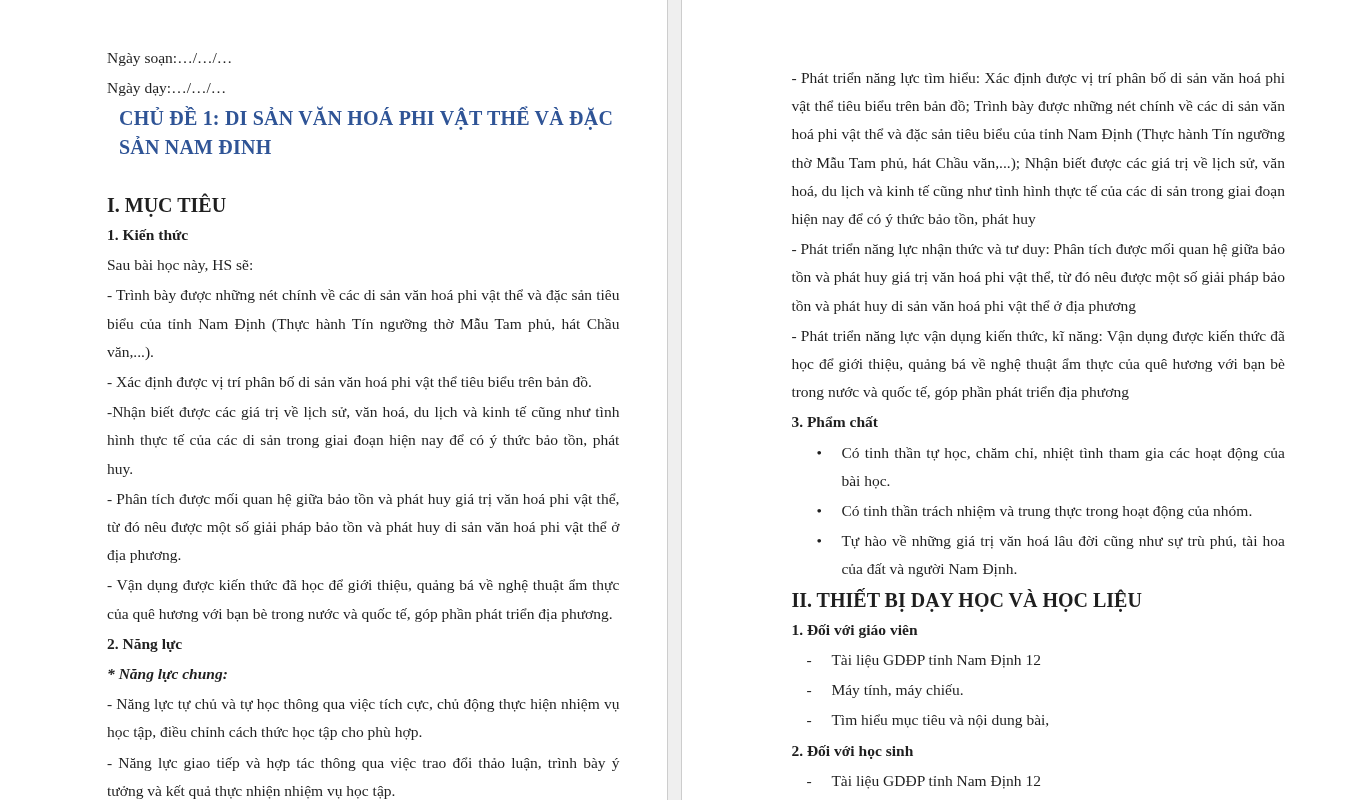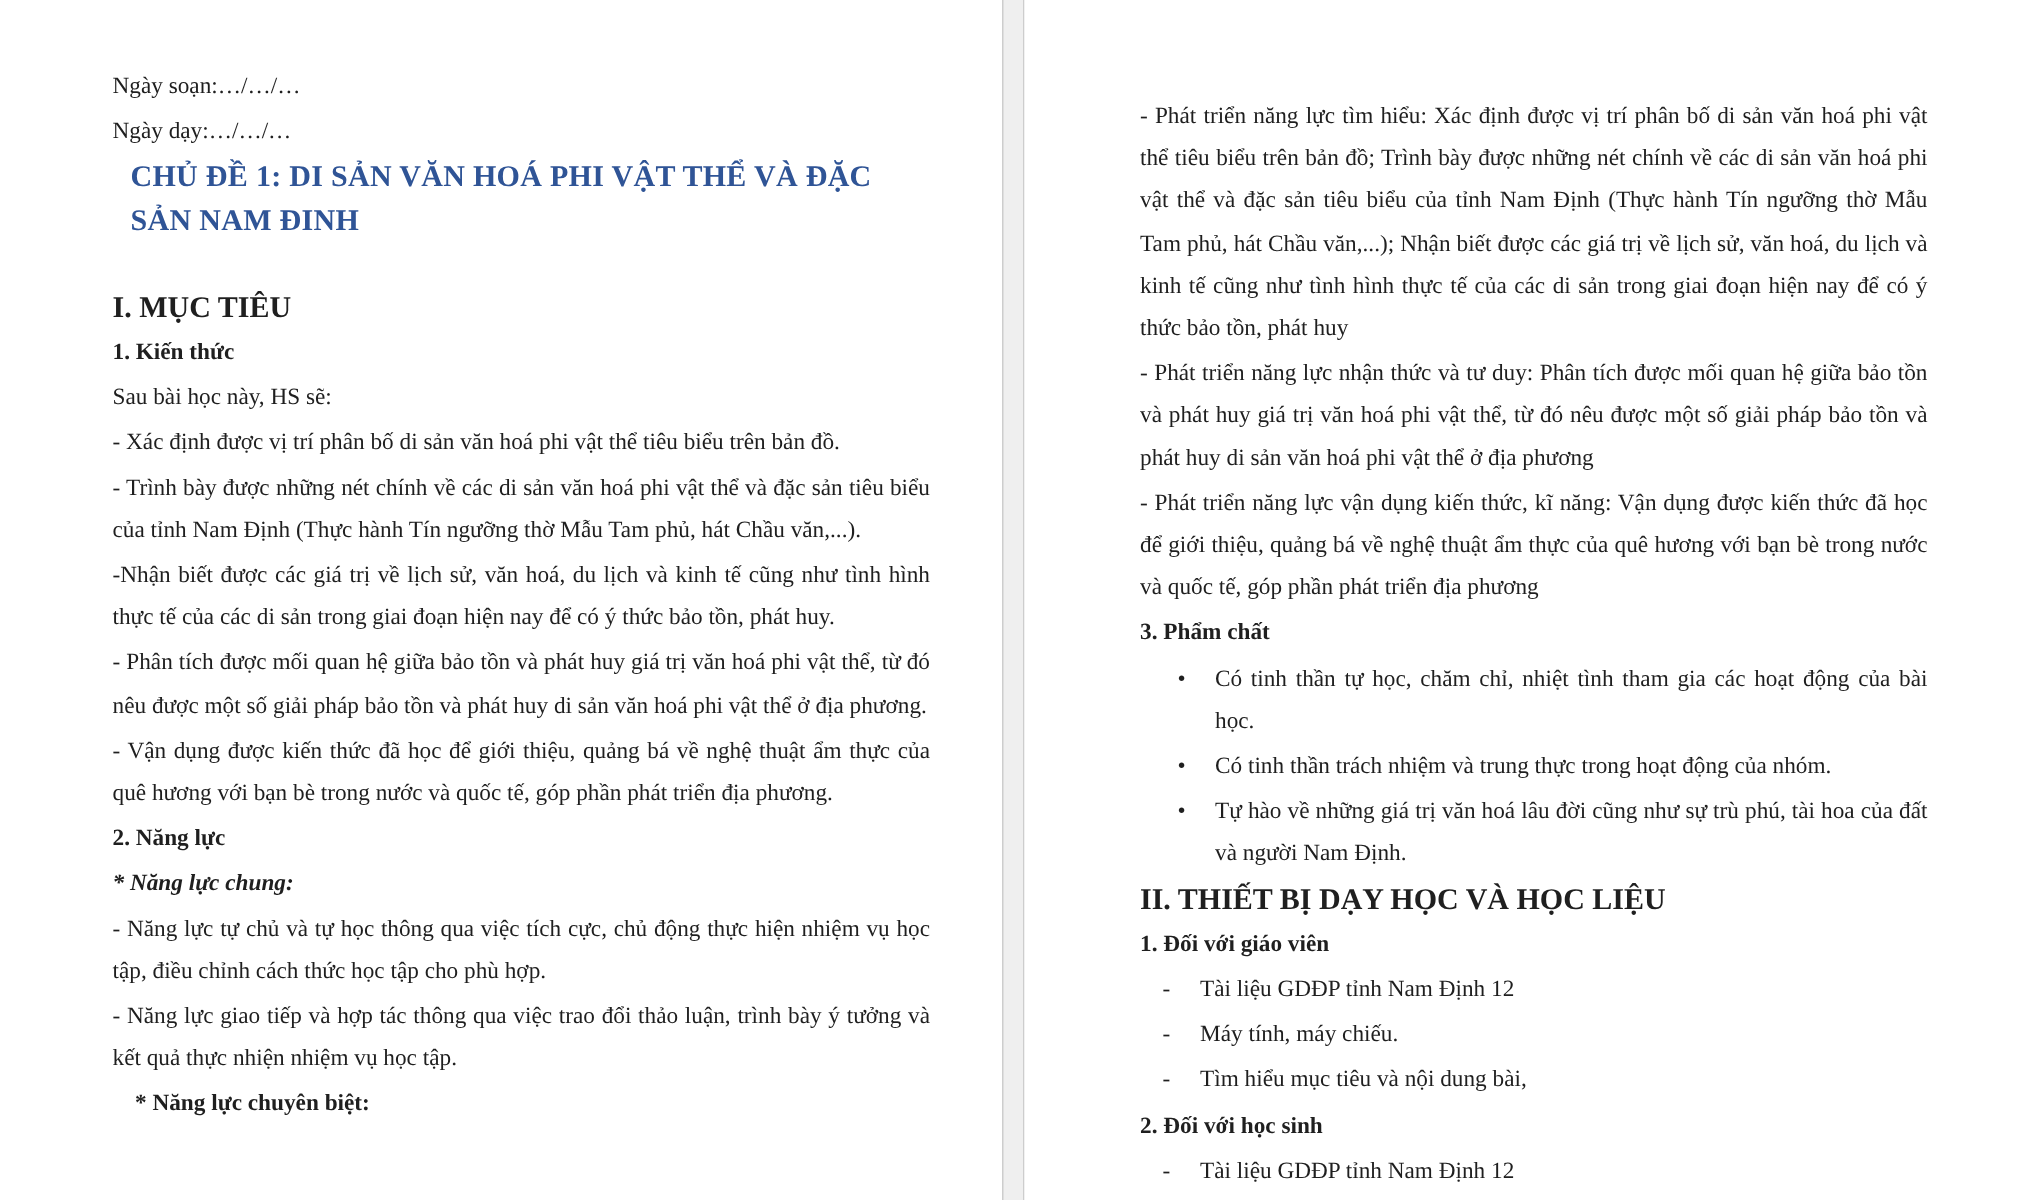--- a/index.html
+++ b/index.html
@@ -16,20 +16,21 @@
     width: 1346px;
     height: 800px;
   }
   .page {
     background: #ffffff;
     height: 800px;
     box-sizing: border-box;
     overflow: hidden;
     color: #1f1f1f;
     font-size: 15.5px;
+    margin-left: 32px;
   }
   .page-left {
     width: 668px;
     padding: 44px 48px 0 75px;
   }
   .gutter {
     width: 13px;
     height: 800px;
     background: var(--divider, #efefef);
     border-left: 1px solid var(--divider-border, #cdcdcd);
@@ -95,22 +96,22 @@
 
 <div class="viewer">
   <div class="page page-left">
     <div>
         <p class="blk meta">Ngày soạn:…/…/…</p>
         <p class="blk meta">Ngày dạy:…/…/…</p>
         <p class="blk title">CHỦ ĐỀ 1: DI SẢN VĂN HOÁ PHI VẬT THỂ VÀ ĐẶC SẢN NAM ĐINH</p>
         <p class="blk h1">I. MỤC TIÊU</p>
         <p class="blk h2">1. Kiến thức</p>
         <p class="blk p">Sau bài học này, HS sẽ:</p>
+        <p class="blk p">- Trình bày được những nét chính về các di sản văn hoá phi vật thể và đặc sản tiêu biểu của tỉnh Nam Định (Thực hành Tín ngưỡng thờ Mẫu Tam phủ, hát Chầu văn,...).</p>
         <p class="blk p">- Xác định được vị trí phân bố di sản văn hoá phi vật thể tiêu biểu trên bản đồ.</p>
-        <p class="blk p">- Trình bày được những nét chính về các di sản văn hoá phi vật thể và đặc sản tiêu biểu của tỉnh Nam Định (Thực hành Tín ngưỡng thờ Mẫu Tam phủ, hát Chầu văn,...).</p>
         <p class="blk p">-Nhận biết được các giá trị về lịch sử, văn hoá, du lịch và kinh tế cũng như tình hình thực tế của các di sản trong giai đoạn hiện nay để có ý thức bảo tồn, phát huy.</p>
         <p class="blk p">- Phân tích được mối quan hệ giữa bảo tồn và phát huy giá trị văn hoá phi vật thể, từ đó nêu được một số giải pháp bảo tồn và phát huy di sản văn hoá phi vật thể ở địa phương.</p>
         <p class="blk p">- Vận dụng được kiến thức đã học để giới thiệu, quảng bá về nghệ thuật ẩm thực của quê hương với bạn bè trong nước và quốc tế, góp phần phát triển địa phương.</p>
         <p class="blk h2">2. Năng lực</p>
         <p class="blk pbi">* Năng lực chung:</p>
         <p class="blk p">- Năng lực tự chủ và tự học thông qua việc tích cực, chủ động thực hiện nhiệm vụ học tập, điều chỉnh cách thức học tập cho phù hợp.</p>
         <p class="blk p">- Năng lực giao tiếp và hợp tác thông qua việc trao đổi thảo luận, trình bày ý tưởng và kết quả thực nhiện nhiệm vụ học tập.</p>
         <p class="blk pbind">* Năng lực chuyên biệt:</p>
       </div>
   </div>

